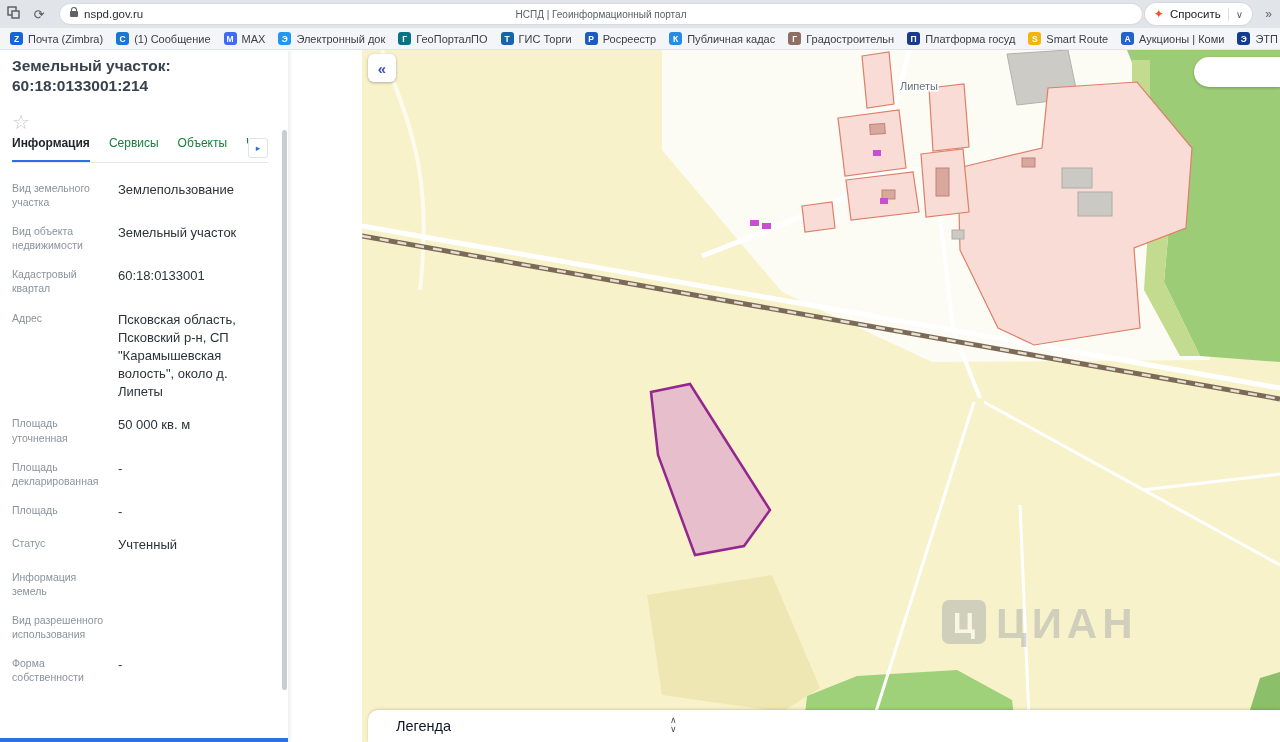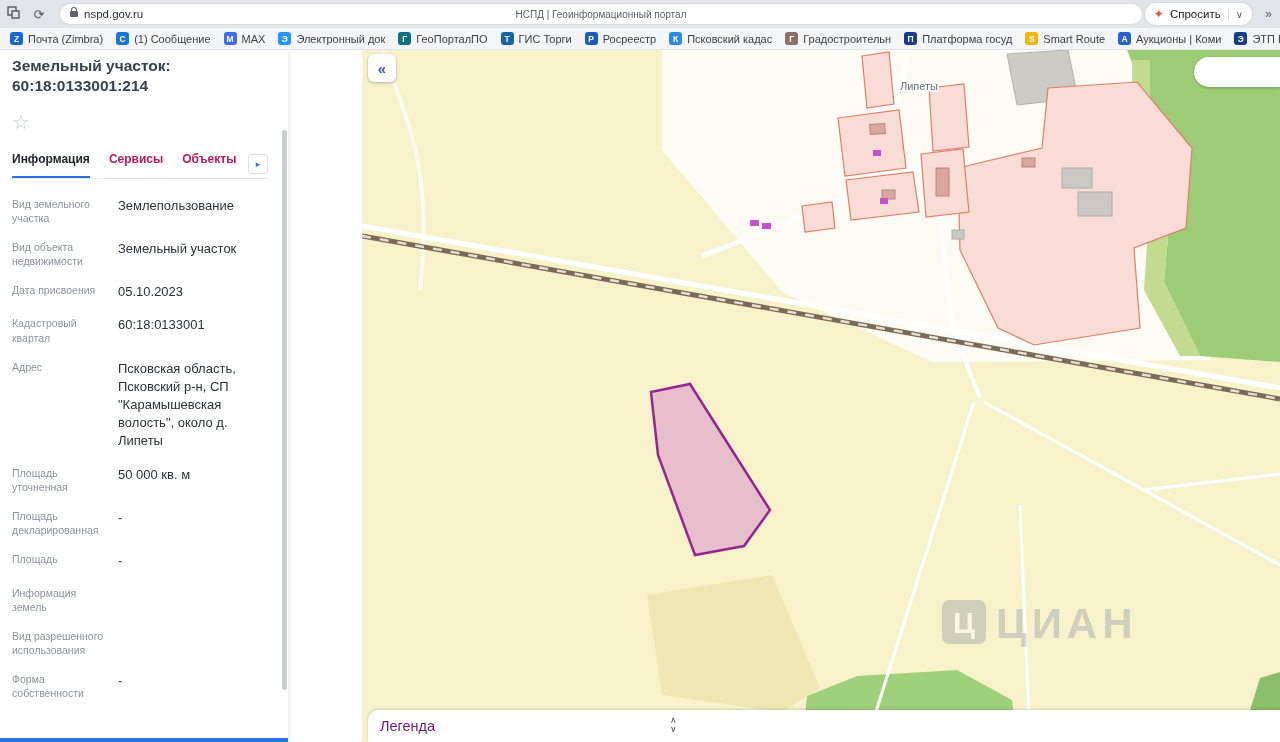--- a/index.html
+++ b/index.html
@@ -37,25 +37,25 @@
   .fav { width:13px; height:13px; border-radius:3px; color:#fff; display:flex;
     align-items:center; justify-content:center; flex:0 0 auto;}
   .fav i { font-style:normal; font-size:8.5px; font-weight:bold; }
 
   
   .panel { position:absolute; top:50px; left:0; width:288px; bottom:0; background:#fff;
     box-shadow:2px 0 4px rgba(0,0,0,.08); z-index:20; overflow:hidden; }
   .panel-inner { padding:6px 20px 0 12px; }
   .panel-title { font-size:15.5px; font-weight:600; color:#38424c; line-height:20px;}
   .fav-star { font-size:20px; color:#c3cbd2; margin-top:14px; display:inline-block; cursor:pointer;}
-  .tabs-row { position:relative; margin-top:18px; border-bottom:1px solid #e6e9eb;
+  .tabs-row { position:relative; margin-top:2px; border-bottom:1px solid #e6e9eb;
     overflow:hidden; padding-right:24px; height:27px;}
   .tabs { display:flex; gap:19px; height:100%; }
-  .tab { font-size:12px; color:#be185d; padding-bottom:9px; border-bottom:2px solid transparent;
-    white-space:nowrap; cursor:pointer; flex:0 0 auto;font-weight:bold;}
+  .tab { font-size:12px; color:#15803d; padding-bottom:9px; border-bottom:2px solid transparent;
+    white-space:nowrap; cursor:pointer; flex:0 0 auto;}
   .tab.active { color:#1f242b; font-weight:bold; border-bottom-color:#2f6fe4; }
   .tabs-arrow { position:absolute; right:0; top:2px; width:20px; height:20px; background:#fff;
     border:1px solid #dfe3e6; border-radius:3px; display:flex; align-items:center;
     justify-content:center; color:#2f6fe4; font-size:9px; cursor:pointer;}
   .fields { margin-top:10px; }
   .field { display:flex; padding:7.5px 0; }
   .field-label { width:106px; min-width:106px; padding-right:10px; font-size:10.5px;
     color:#8b939c; line-height:1.35; }
   .field-value { font-size:13px; color:#2d3238; line-height:1.4; }
   .panel-scrollbar { position:absolute; right:1px; top:80px; width:5px; height:560px;
@@ -67,21 +67,21 @@
   .map { position:absolute; top:50px; left:362px; right:0; bottom:0; background:#f8f2cb; }
   .map svg.basemap { position:absolute; inset:0; width:100%; height:100%; display:block;}
   .map-collapse { position:absolute; left:6px; top:4px; width:28px; height:28px; background:#fff;
     border-radius:6px; box-shadow:0 1px 3px rgba(0,0,0,.3); display:flex; align-items:center;
     justify-content:center; color:#4252b3; font-size:15px; font-weight:bold; cursor:pointer; z-index:10;}
   .map-search { position:absolute; right:0; top:7px; width:86px; height:30px; background:#fff;
     border-radius:15px 0 0 15px; box-shadow:0 1px 3px rgba(0,0,0,.25); z-index:10;}
   .legend { position:absolute; left:6px; right:0; bottom:0; height:32px; background:#fff;
     border-radius:10px 0 0 0; box-shadow:0 -1px 3px rgba(0,0,0,.15); display:flex;
     align-items:center; z-index:10;}
-  .legend-label { margin-left:12px; font-size:14.5px; color:#701a75; }
+  .legend-label { margin-left:28px; font-size:14.5px; color:#0f172a; }
   .legend-toggle { position:absolute; left:298px; top:2px; display:flex; flex-direction:column;
     align-items:center; color:#4a4f55; font-size:9px; line-height:9px; cursor:pointer; padding:4px;}
 </style>
 </head>
 <body>
 
 <div class="browser-top">
   <span class="nav-icon">
     <svg width="13" height="13" viewBox="0 0 13 13">
       <rect x="1" y="1" width="8" height="8" fill="none" stroke="#555a61" stroke-width="1.4"></rect>
@@ -161,21 +161,21 @@
       <span class="fav" style="background: rgb(28, 91, 191);">
         <i>Р</i>
       </span>
       <span>Росреестр</span>
     </div>
 
     <div class="bookmark">
       <span class="fav" style="background: rgb(43, 138, 226);">
         <i>К</i>
       </span>
-      <span>Псковский кадас</span>
+      <span>Публичная кадас</span>
     </div>
 
     <div class="bookmark">
       <span class="fav" style="background: rgb(141, 110, 99);">
         <i>Г</i>
       </span>
       <span>Градостроительн</span>
     </div>
 
     <div class="bookmark">
@@ -234,24 +234,20 @@
         <div class="field">
           <div class="field-label">Вид земельного участка</div>
           <div class="field-value">Землепользование</div>
         </div>
 
         <div class="field">
           <div class="field-label">Вид объекта недвижимости</div>
           <div class="field-value">Земельный участок</div>
         </div>
 
-        <div class="field">
-          <div class="field-label">Дата присвоения</div>
-          <div class="field-value">05.10.2023</div>
-        </div>
 
 
         <div class="field">
           <div class="field-label">Кадастровый квартал</div>
           <div class="field-value">60:18:0133001</div>
         </div>
 
         <div class="field">
           <div class="field-label">Адрес</div>
           <div class="field-value">Псковская область, Псковский р-н, СП "Карамышевская волость", около д. Липеты</div>
@@ -265,20 +261,24 @@
         <div class="field">
           <div class="field-label">Площадь декларированная</div>
           <div class="field-value">-</div>
         </div>
 
         <div class="field">
           <div class="field-label">Площадь</div>
           <div class="field-value">-</div>
         </div>
 
+        <div class="field">
+          <div class="field-label">Статус</div>
+          <div class="field-value">Учтенный</div>
+        </div>
 
         <div class="field">
           <div class="field-label">Информация земель</div>
         </div>
 
         <div class="field">
           <div class="field-label">Вид разрешенного использования</div>
         </div>
 
         <div class="field">

